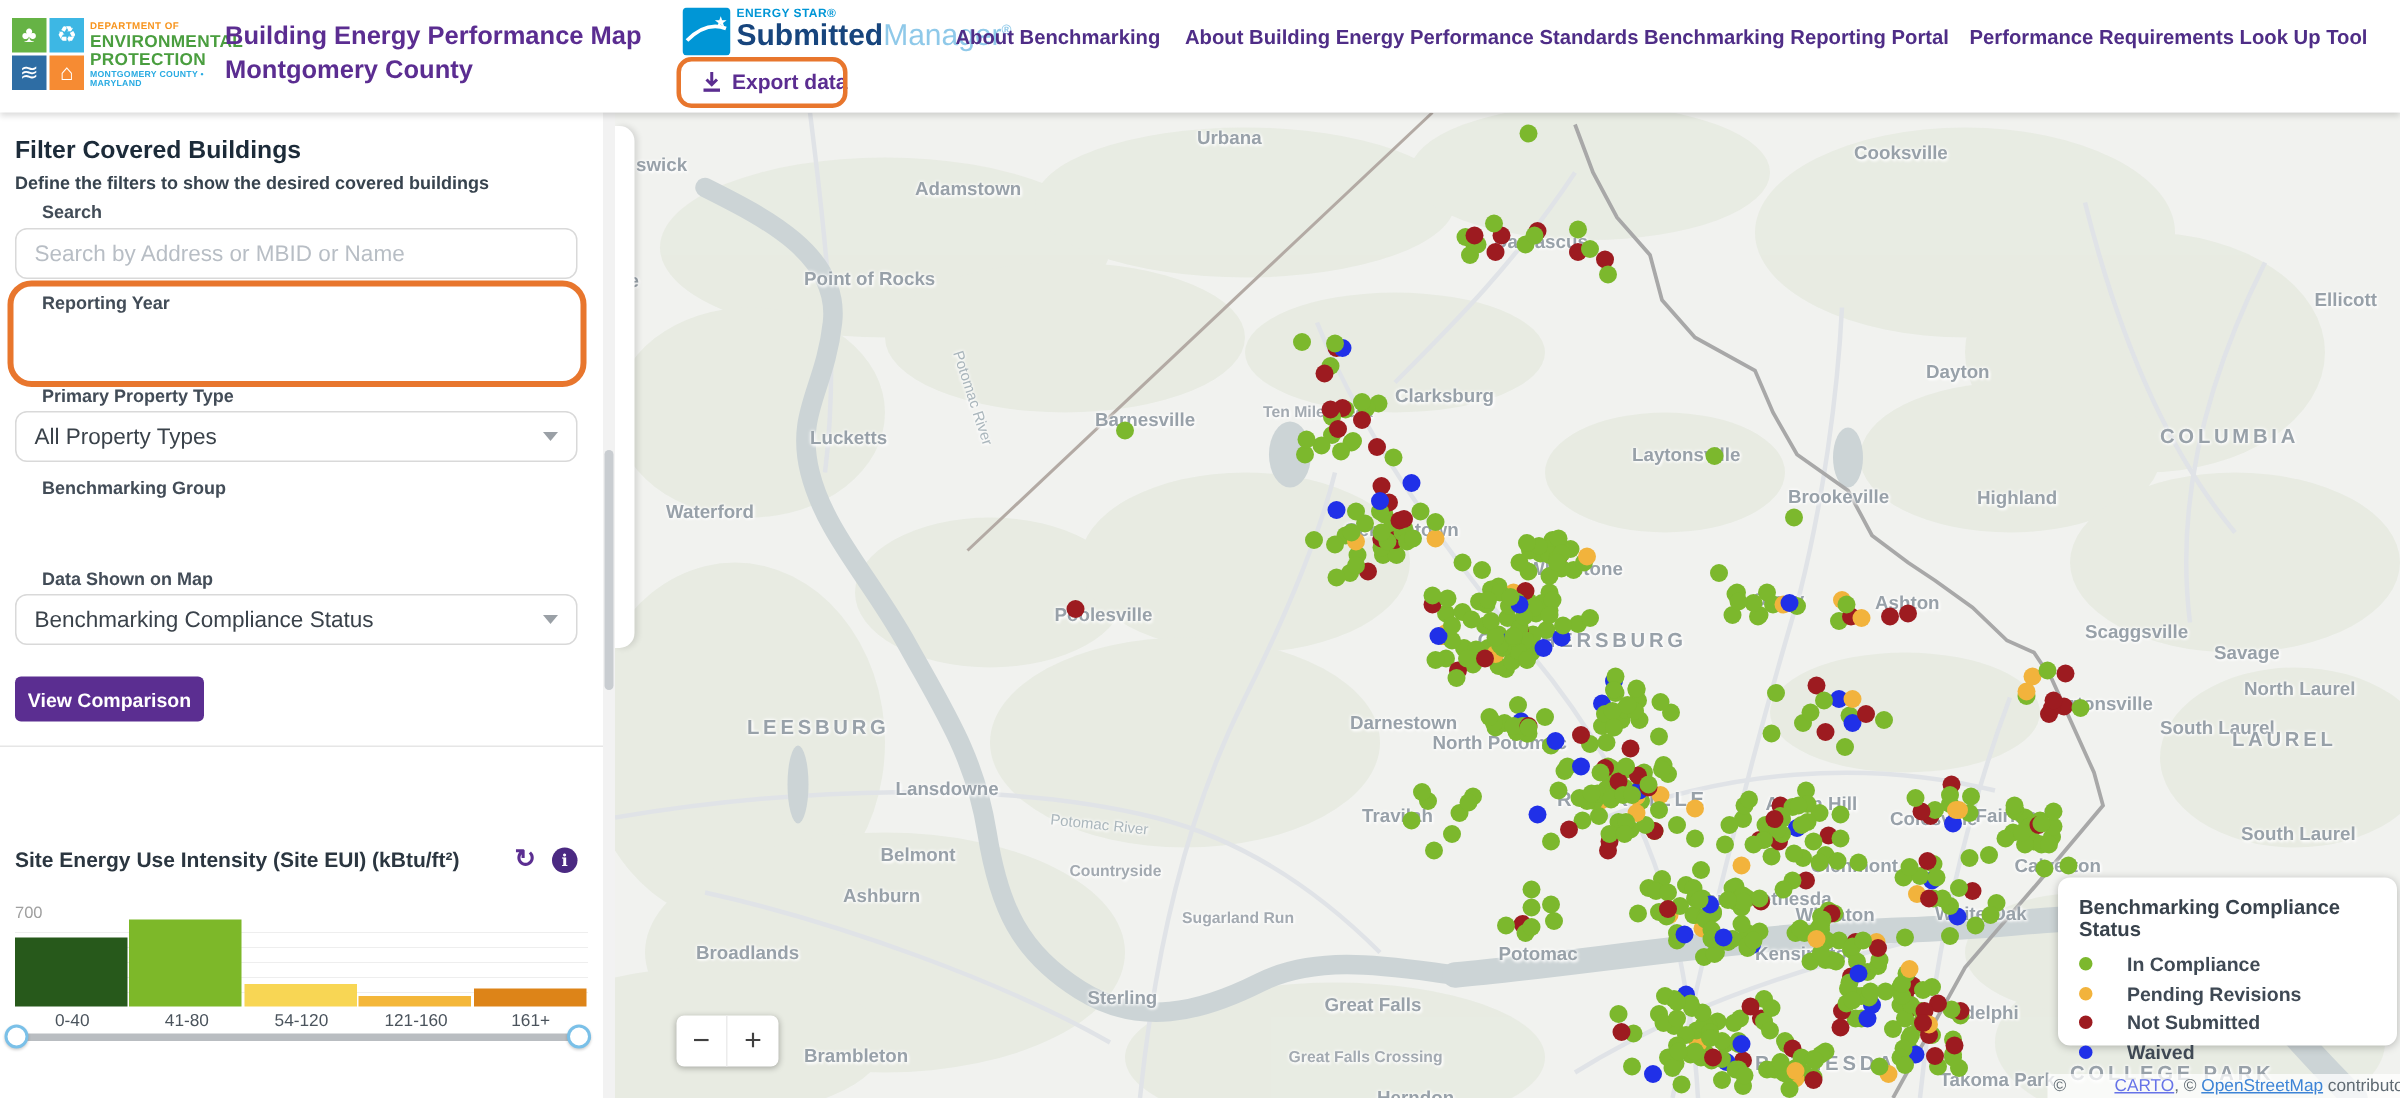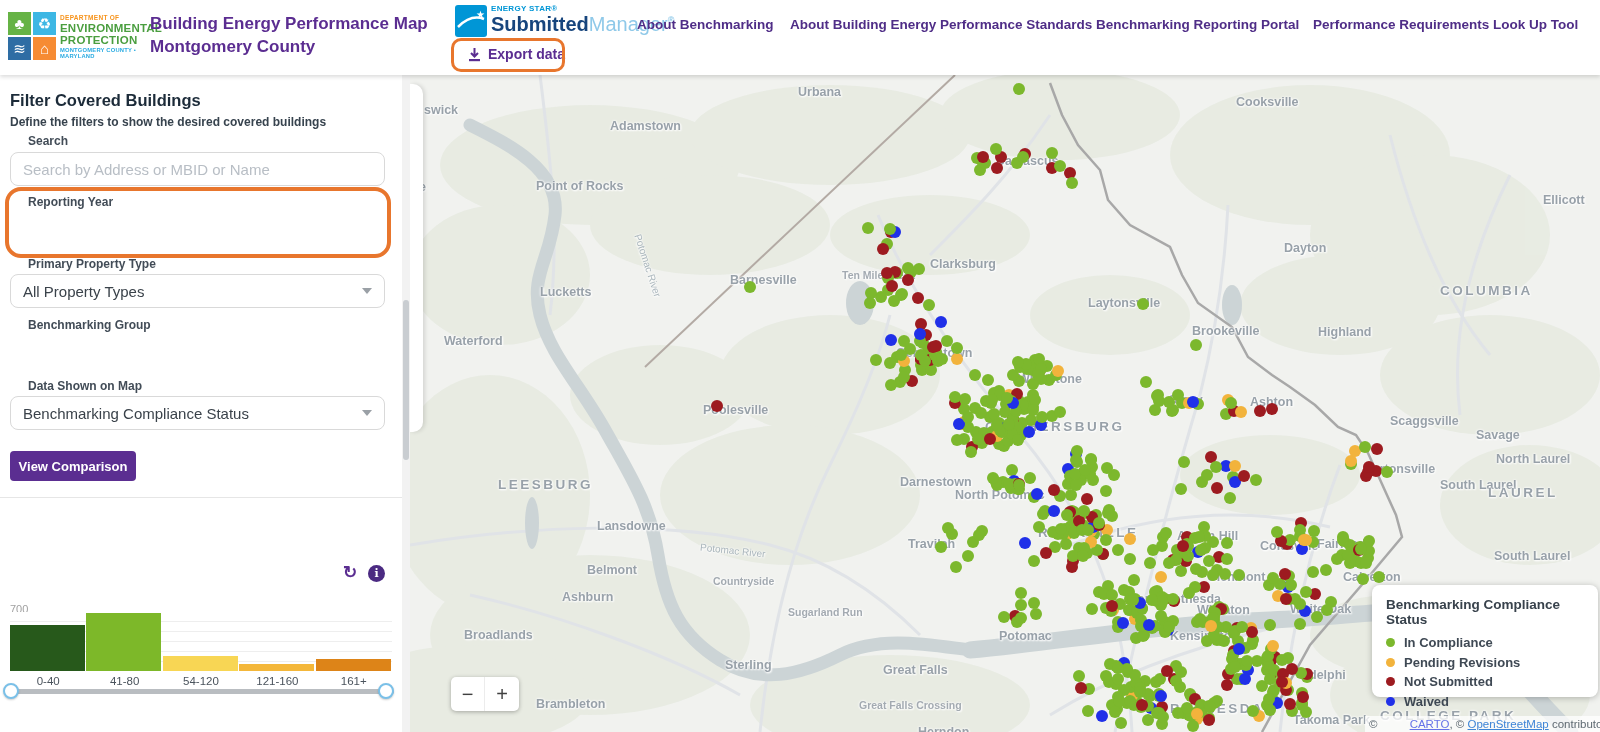--- a/index.html
+++ b/index.html
@@ -72,21 +72,21 @@
   .mlbl.b{font-size:13.5px;letter-spacing:2.5px;}
   .mlbl.w1{transform:rotate(72deg);font-size:10px;color:#aab6bc;font-weight:normal;}
   .mlbl.w2{transform:rotate(6deg);font-size:10px;color:#aab6bc;font-weight:normal;}
   .dot{position:absolute;width:12px;height:12px;border-radius:50%;cursor:pointer;}
   .panel-lip{position:absolute;left:0;top:9px;width:13px;height:348px;background:#fff;border-radius:0 10px 10px 0;box-shadow:2px 0 4px rgba(0,0,0,.12);z-index:4;}
   .zoomctl{position:absolute;left:41px;top:602px;width:68px;height:34px;background:#fff;border-radius:5px;box-shadow:0 1px 4px rgba(0,0,0,.3);display:flex;z-index:5;}
   .zoombtn{width:34px;height:34px;border:none;background:none;font-size:20px;color:#404040;cursor:pointer;display:flex;align-items:center;justify-content:center;font-family:"Liberation Sans",sans-serif;}
   .zoombtn:first-child{border-right:1px solid #ececec;}
   .legend{position:absolute;left:962px;top:510px;width:226px;height:112px;background:#fff;border-radius:8px;box-shadow:0 1px 6px rgba(0,0,0,.25);padding:12px 14px;box-sizing:border-box;z-index:5;}
   .legend-title{font-size:13.5px;font-weight:bold;color:#38424c;margin-bottom:8px;}
-  .legend-row{display:flex;align-items:center;gap:9px;margin-bottom:4.5px;}
+  .legend-row{display:flex;align-items:center;gap:23px;margin-bottom:4.5px;}
   .legend-dot{width:9px;height:9px;border-radius:50%;}
   .legend-label{font-size:13px;font-weight:bold;color:#3f4954;}
   .attribution{position:absolute;right:-16px;bottom:0;height:16px;padding:0 4px;background:rgba(255,255,255,.75);font-size:11.5px;color:#5f6a72;white-space:nowrap;z-index:6;line-height:16px;}
   .attr-carto{color:#6673e8;padding-left:29px;} .attr-osm{color:#3d84d6;}
 </style>
 </head>
 <body>
 
 <div id="app">
 
@@ -161,20 +161,21 @@
     <div class="fld-label lbl-f3">Data Shown on Map</div>
     <div class="inputbox selbox sel-f3">
       <span>Benchmarking Compliance Status</span>
       <span class="caret"></span>
     </div>
 
     <button class="view-btn">View Comparison</button>
     <div class="divider"></div>
 
 
+    <div class="chart-title">Site Energy Use Intensity (Site EUI) (kBtu/ft²)</div>
     <span class="refresh-icon">↻</span>
     <span class="info-icon">i</span>
 
     <div class="ytick">700</div>
     <div class="hist-plot" id="hist-plot">
         <div class="hist-bar" style="left: 0px; height: 45.9357px; background: rgb(39, 89, 27);"></div>
         <div class="hist-bar" style="left: 76.4px; height: 58.1571px; background: rgb(125, 184, 41);"></div>
         <div class="hist-bar" style="left: 152.8px; height: 15.1714px; background: rgb(248, 214, 84);"></div>
         <div class="hist-bar" style="left: 229.2px; height: 7.16429px; background: rgb(244, 183, 58);"></div>
         <div class="hist-bar" style="left: 305.6px; height: 11.8px; background: rgb(221, 132, 24);"></div>

